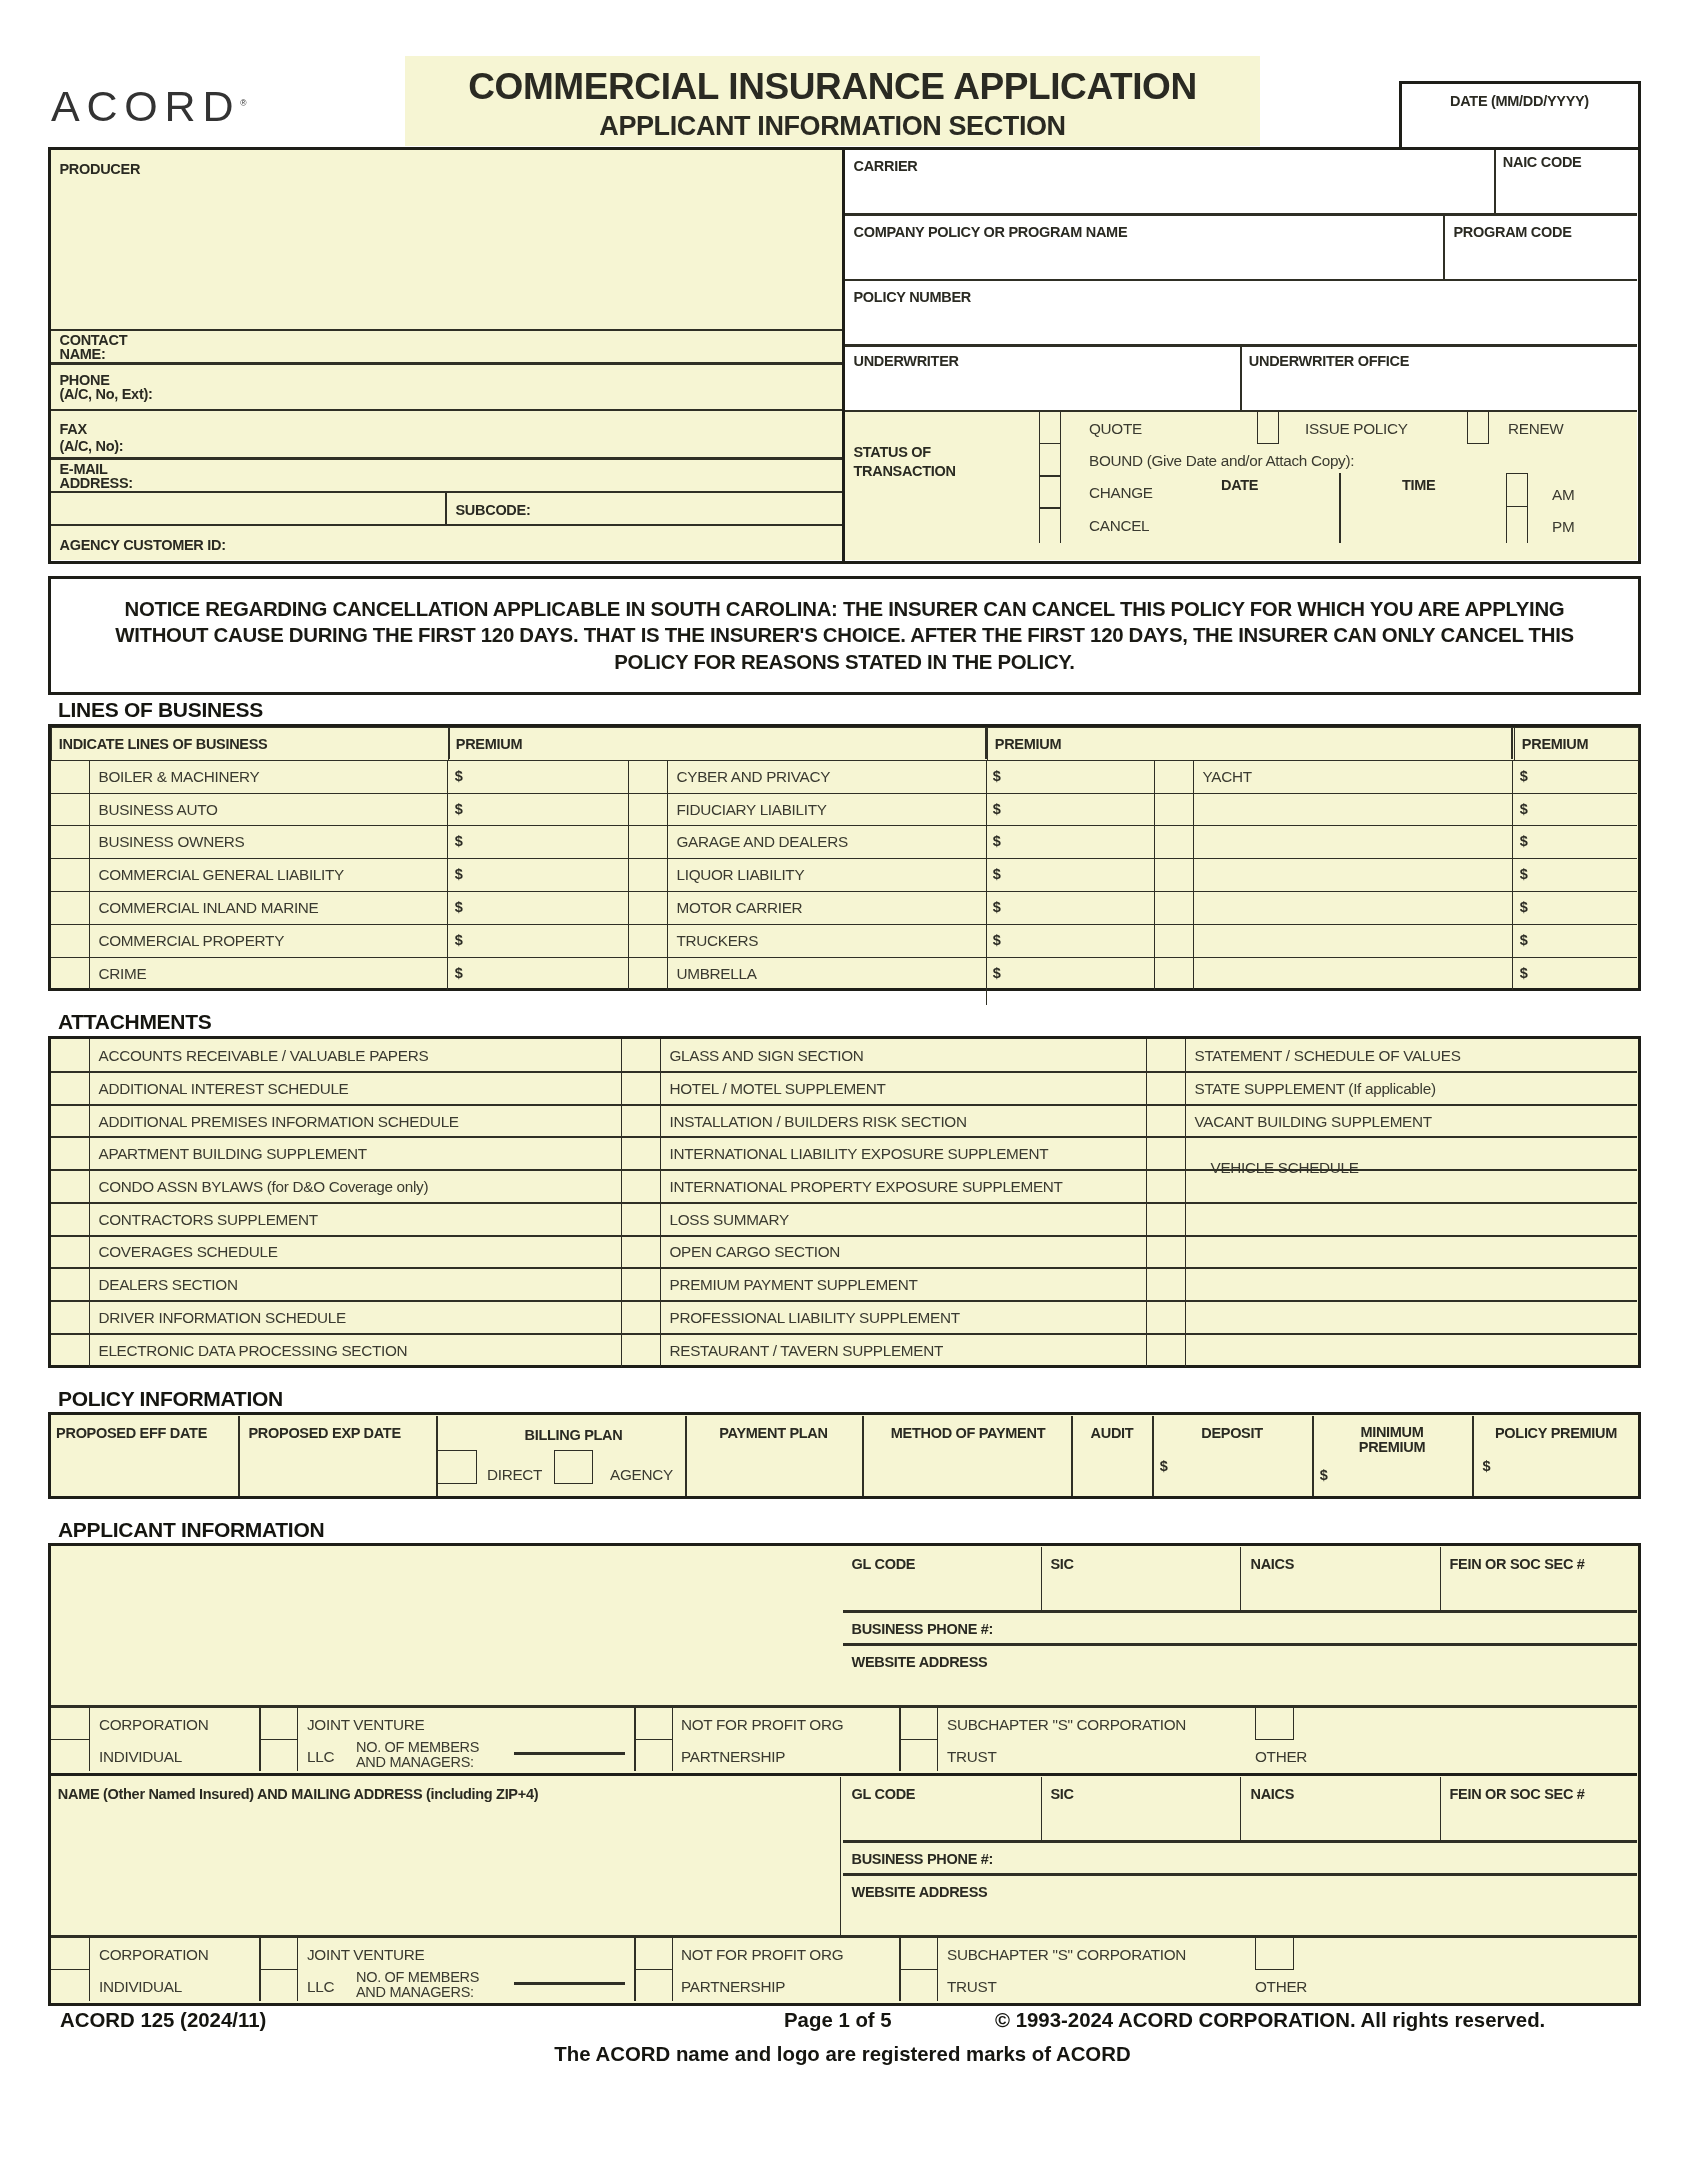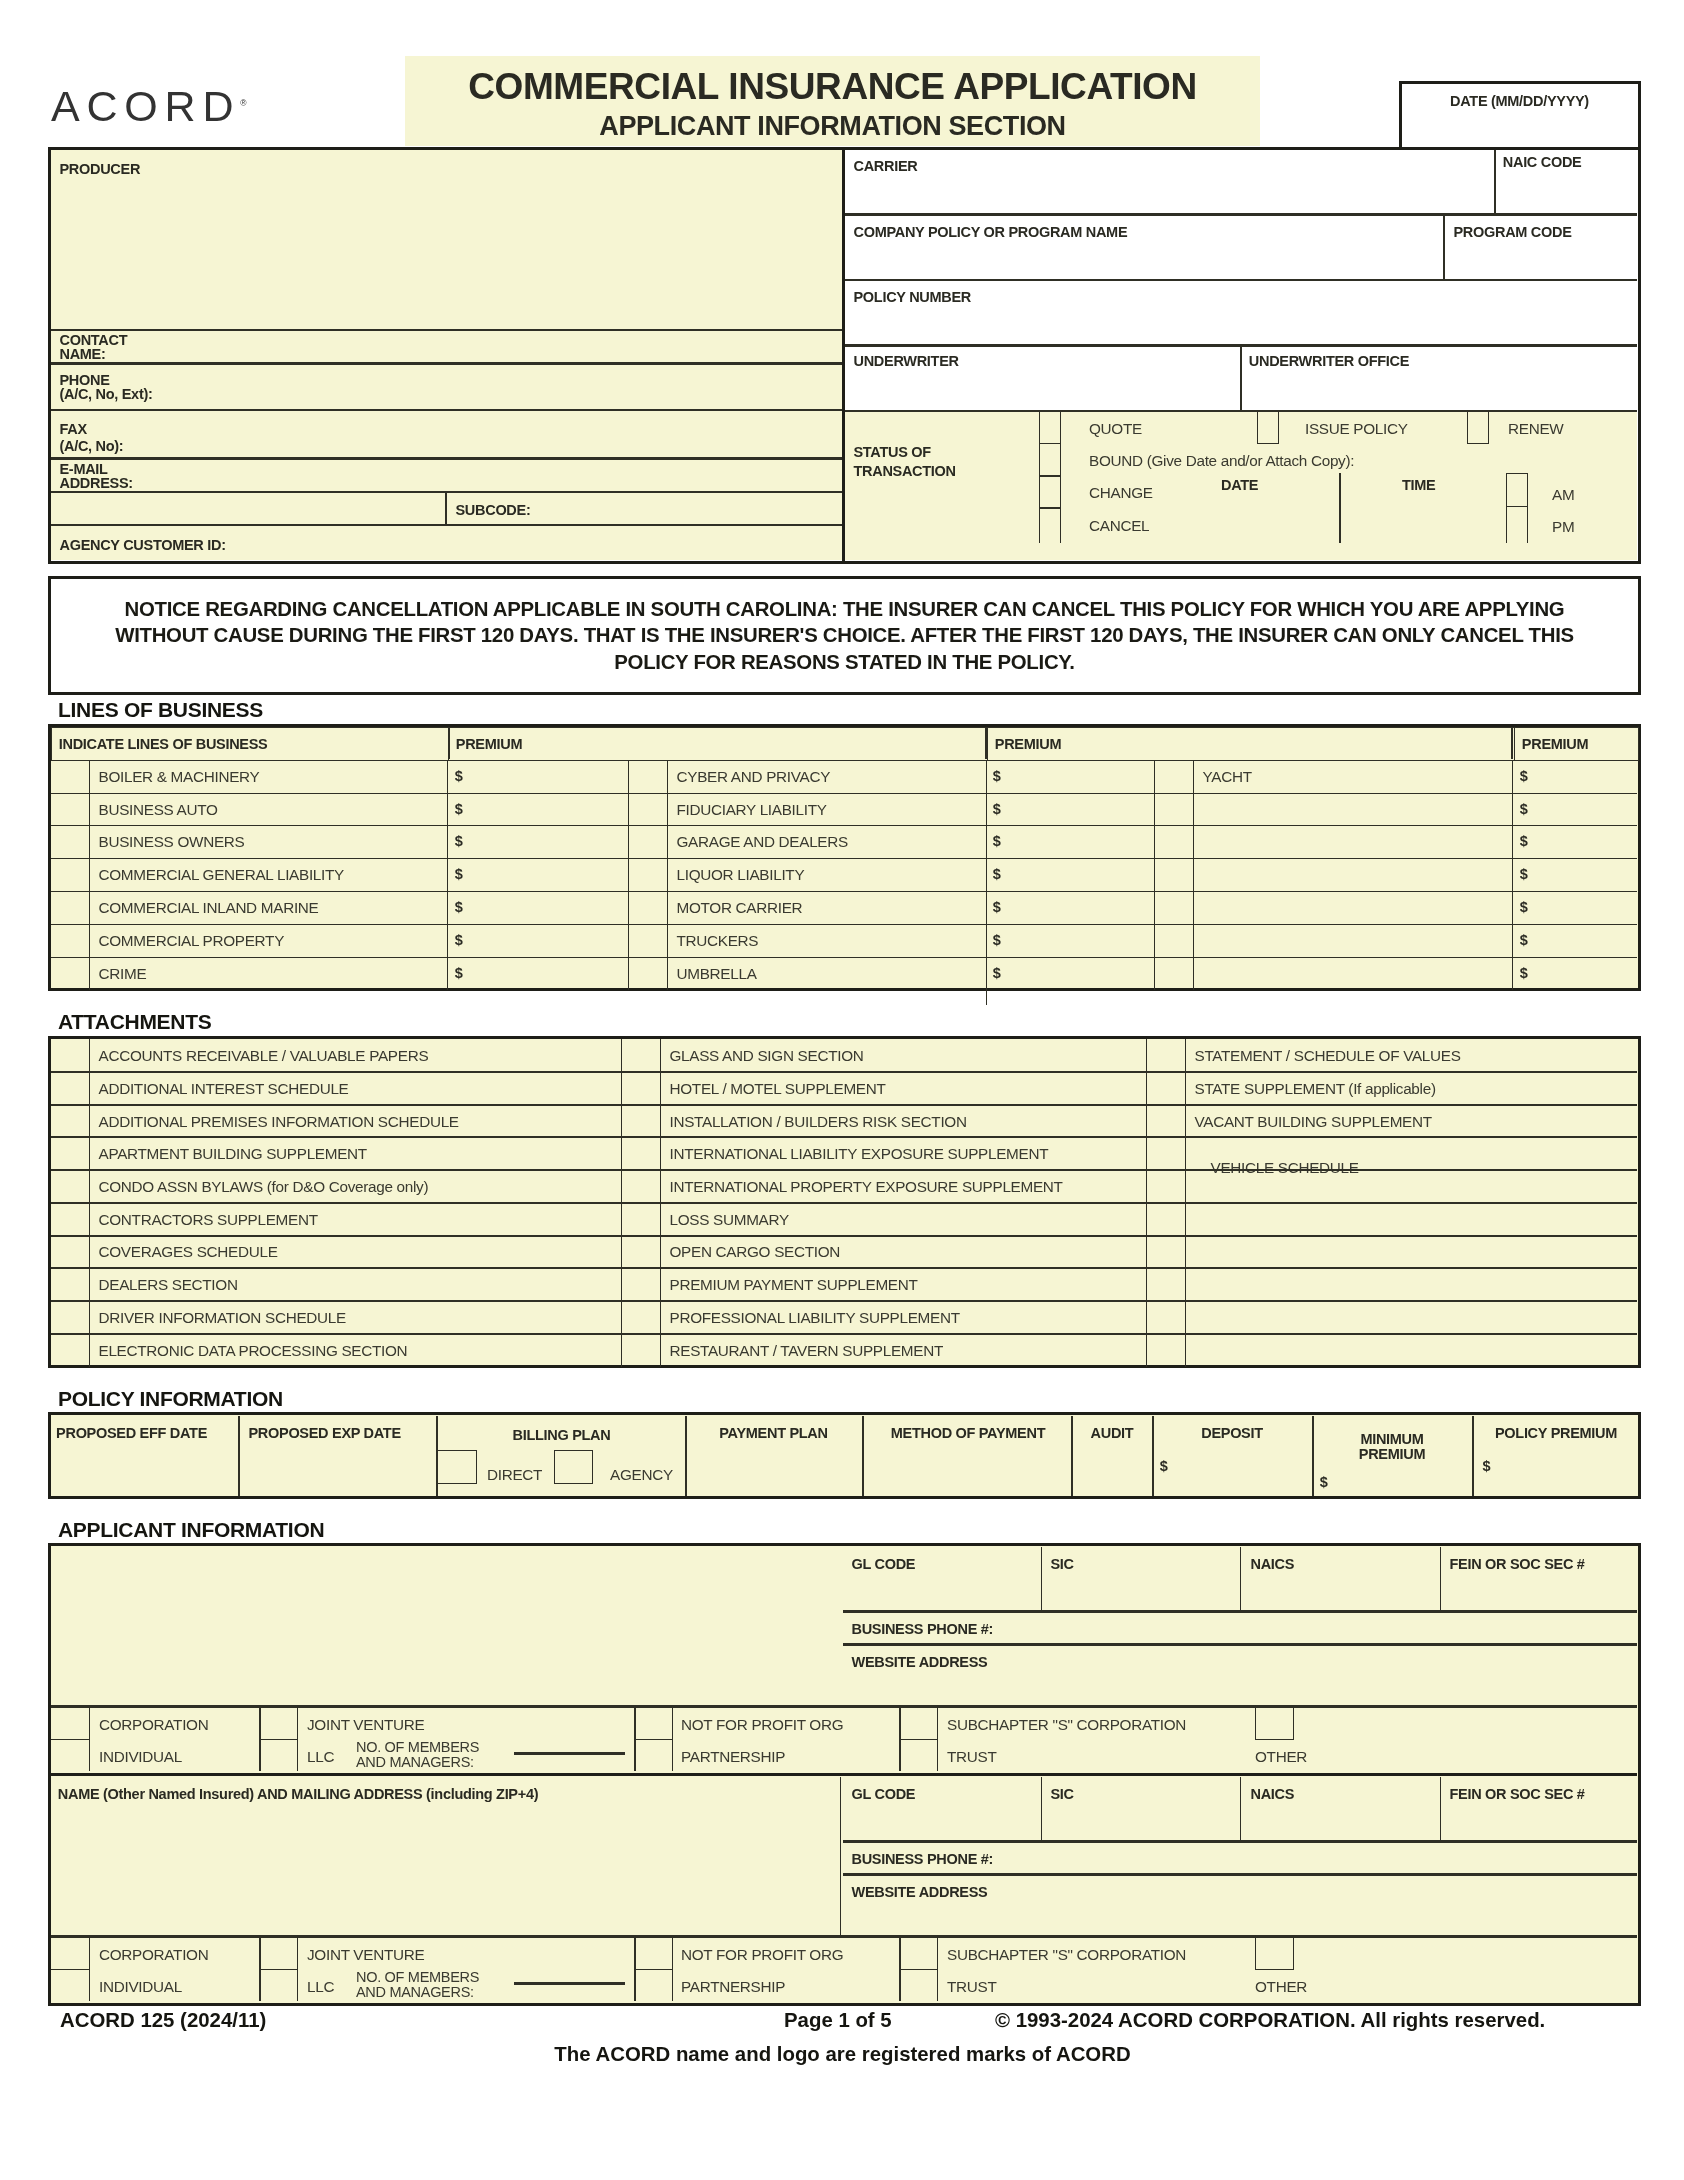--- a/index.html
+++ b/index.html
@@ -454,21 +454,21 @@
 <div class="abs" style="left:51px;top:1416px;width:1586px;height:80px;">
   <div class="abs" style="left:0;top:0;width:187px;height:80px;">
     <span class="lbl" style="left:5.1px;top:10.2px;">PROPOSED EFF DATE</span>
   </div>
   <div class="vl" style="left:187px;top:0;height:80px;"></div>
   <div class="abs" style="left:189px;top:0;width:196px;height:80px;">
     <span class="lbl" style="left:8.5px;top:10.2px;">PROPOSED EXP DATE</span>
   </div>
   <div class="vl" style="left:385px;top:0;height:80px;"></div>
   <div class="abs" style="left:387px;top:0;width:247px;height:80px;">
-    <span class="lbl" style="left:0;width:247px;text-align:center;top:12px;">BILLING PLAN</span>
+    <span class="lbl" style="left:0;width:247px;text-align:center;top:12px;padding-left:12px;">BILLING PLAN</span>
     <div class="cb" style="left:0;top:34px;width:39px;height:34px;border-left:none;"></div>
     <span class="txt" style="left:49px;top:51px;">DIRECT</span>
     <div class="cb" style="left:116px;top:34px;width:39px;height:34px;"></div>
     <span class="txt" style="left:172px;top:51px;">AGENCY</span>
   </div>
   <div class="vl" style="left:634px;top:0;height:80px;"></div>
   <div class="abs" style="left:635px;top:0;width:175px;height:80px;">
     <span class="lbl" style="left:0;width:175px;text-align:center;top:10.2px;">PAYMENT PLAN</span>
   </div>
   <div class="vl" style="left:811px;top:0;height:80px;"></div>
@@ -478,21 +478,21 @@
   <div class="vl" style="left:1020px;top:0;height:80px;"></div>
   <div class="abs" style="left:1022px;top:0;width:78px;height:80px;">
     <span class="lbl" style="left:0;width:78px;text-align:center;top:10.2px;">AUDIT</span>
   </div>
   <div class="vl" style="left:1101px;top:0;height:80px;"></div>
   <div class="abs" style="left:1102px;top:0;width:158px;height:80px;">
     <span class="lbl" style="left:0;width:158px;text-align:center;top:10.2px;">DEPOSIT</span>
     <span class="lbl" style="left:6.8px;top:43px;">$</span>
   </div>
   <div class="vl" style="left:1261px;top:0;height:80px;"></div>
-  <div class="abs" style="left:1262px;top:16px;width:158px;height:80px;">
+  <div class="abs" style="left:1262px;top:9px;width:158px;height:80px;">
     <span class="lbl" style="left:0;width:158px;text-align:center;top:0;white-space:pre;line-height:14.5px;">MINIMUM
 PREMIUM</span>
     <span class="lbl" style="left:6.8px;top:43px;">$</span>
   </div>
   <div class="vl" style="left:1421px;top:0;height:80px;"></div>
   <div class="abs" style="left:1423px;top:0;width:164px;height:80px;">
     <span class="lbl" style="left:0;width:164px;text-align:center;top:10.2px;">POLICY PREMIUM</span>
     <span class="lbl" style="left:8.5px;top:43px;">$</span>
   </div>
 </div>

